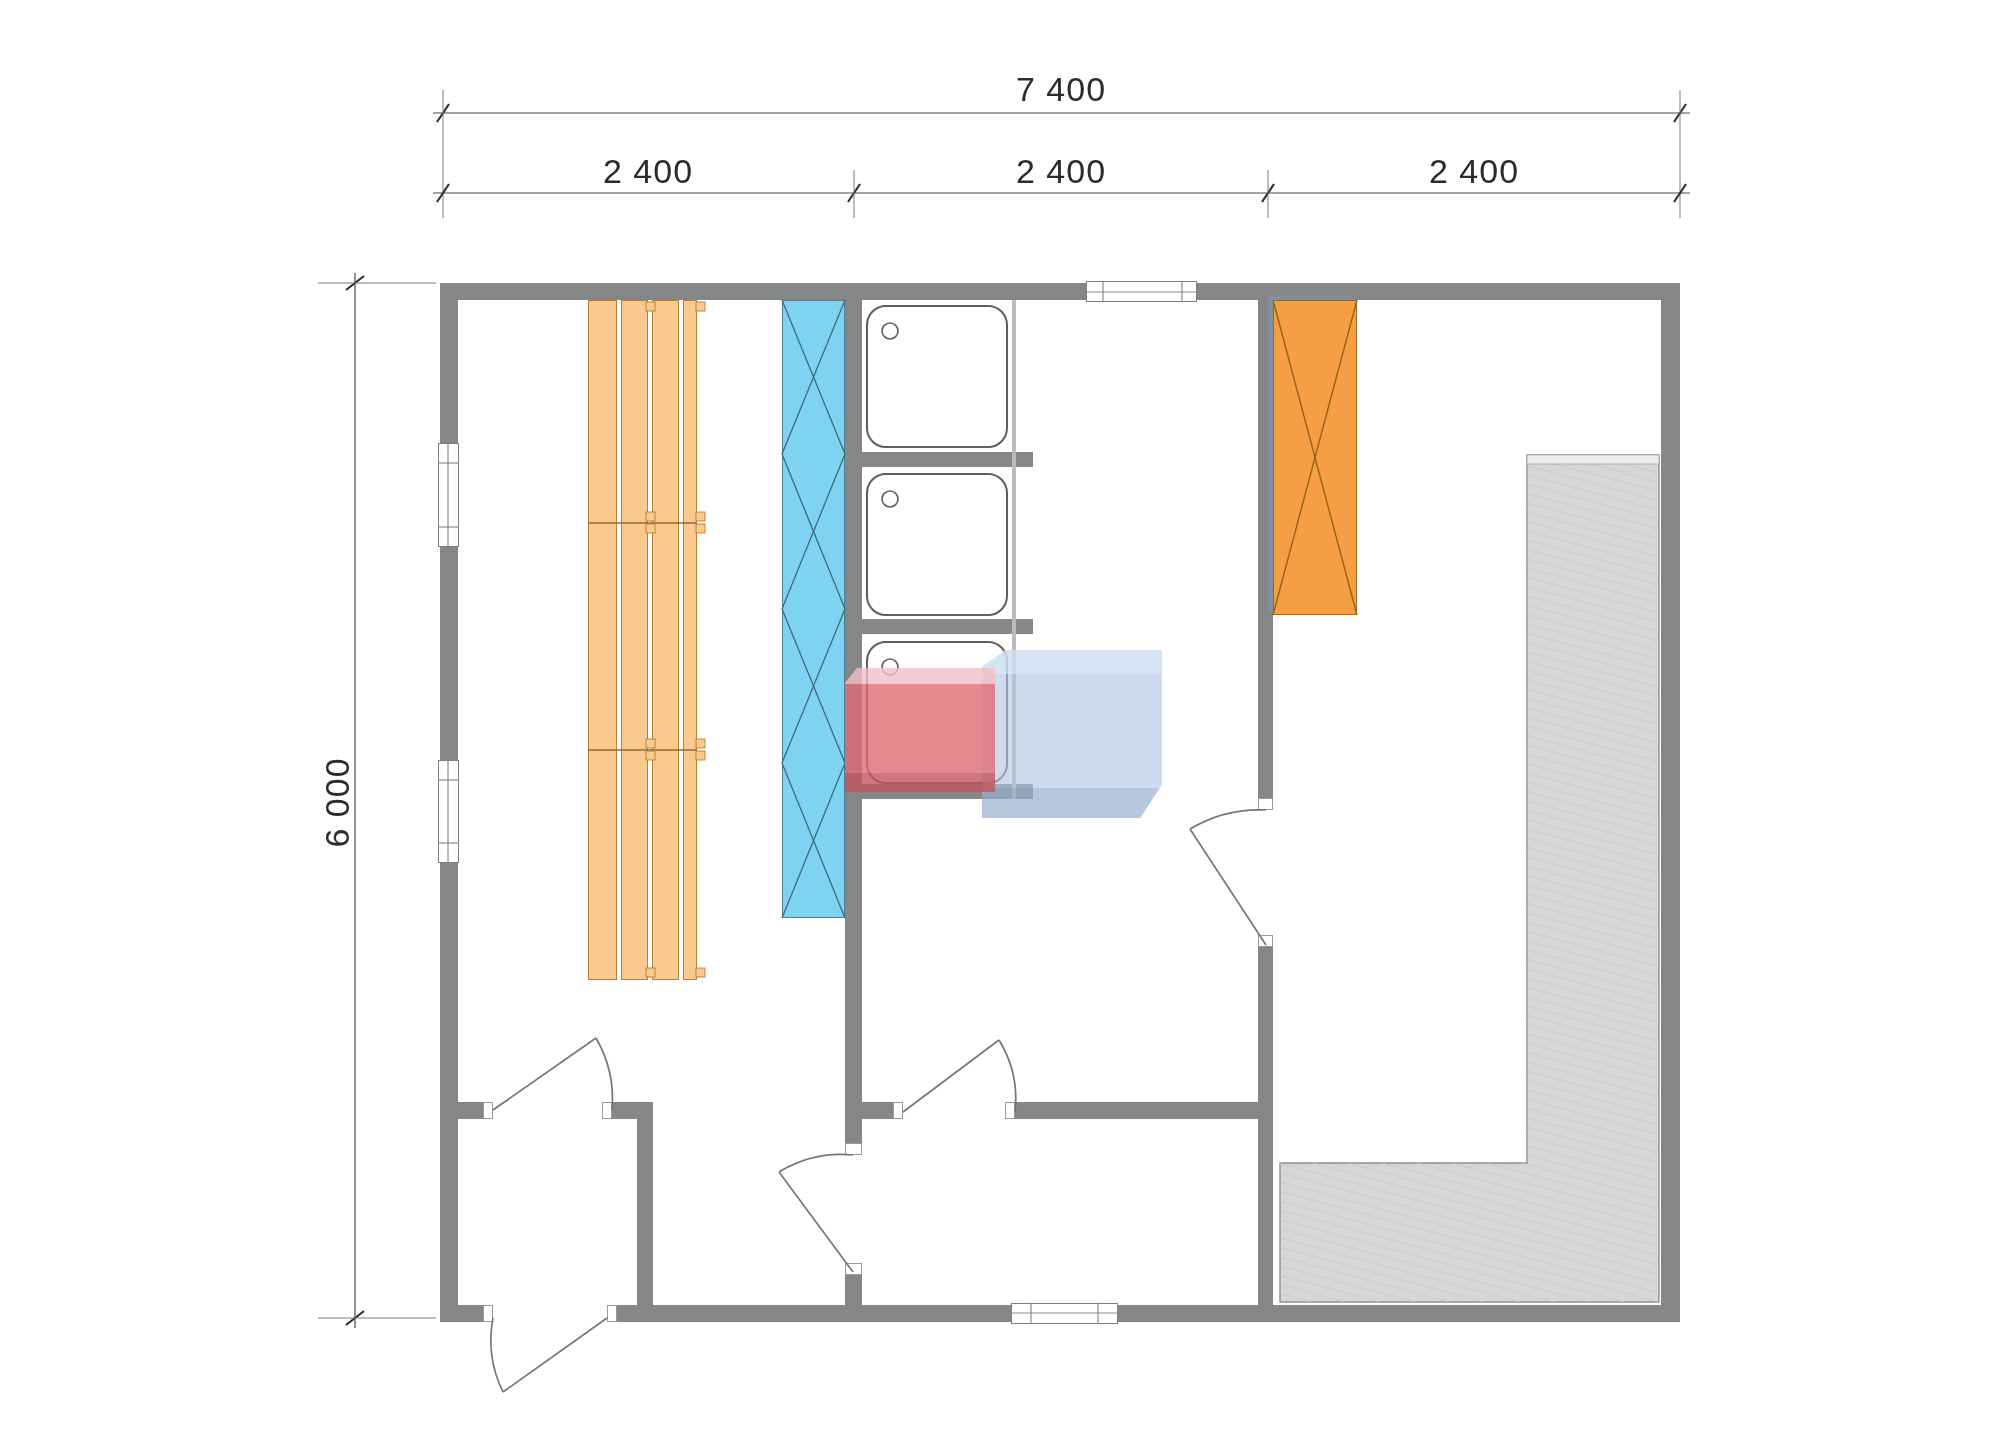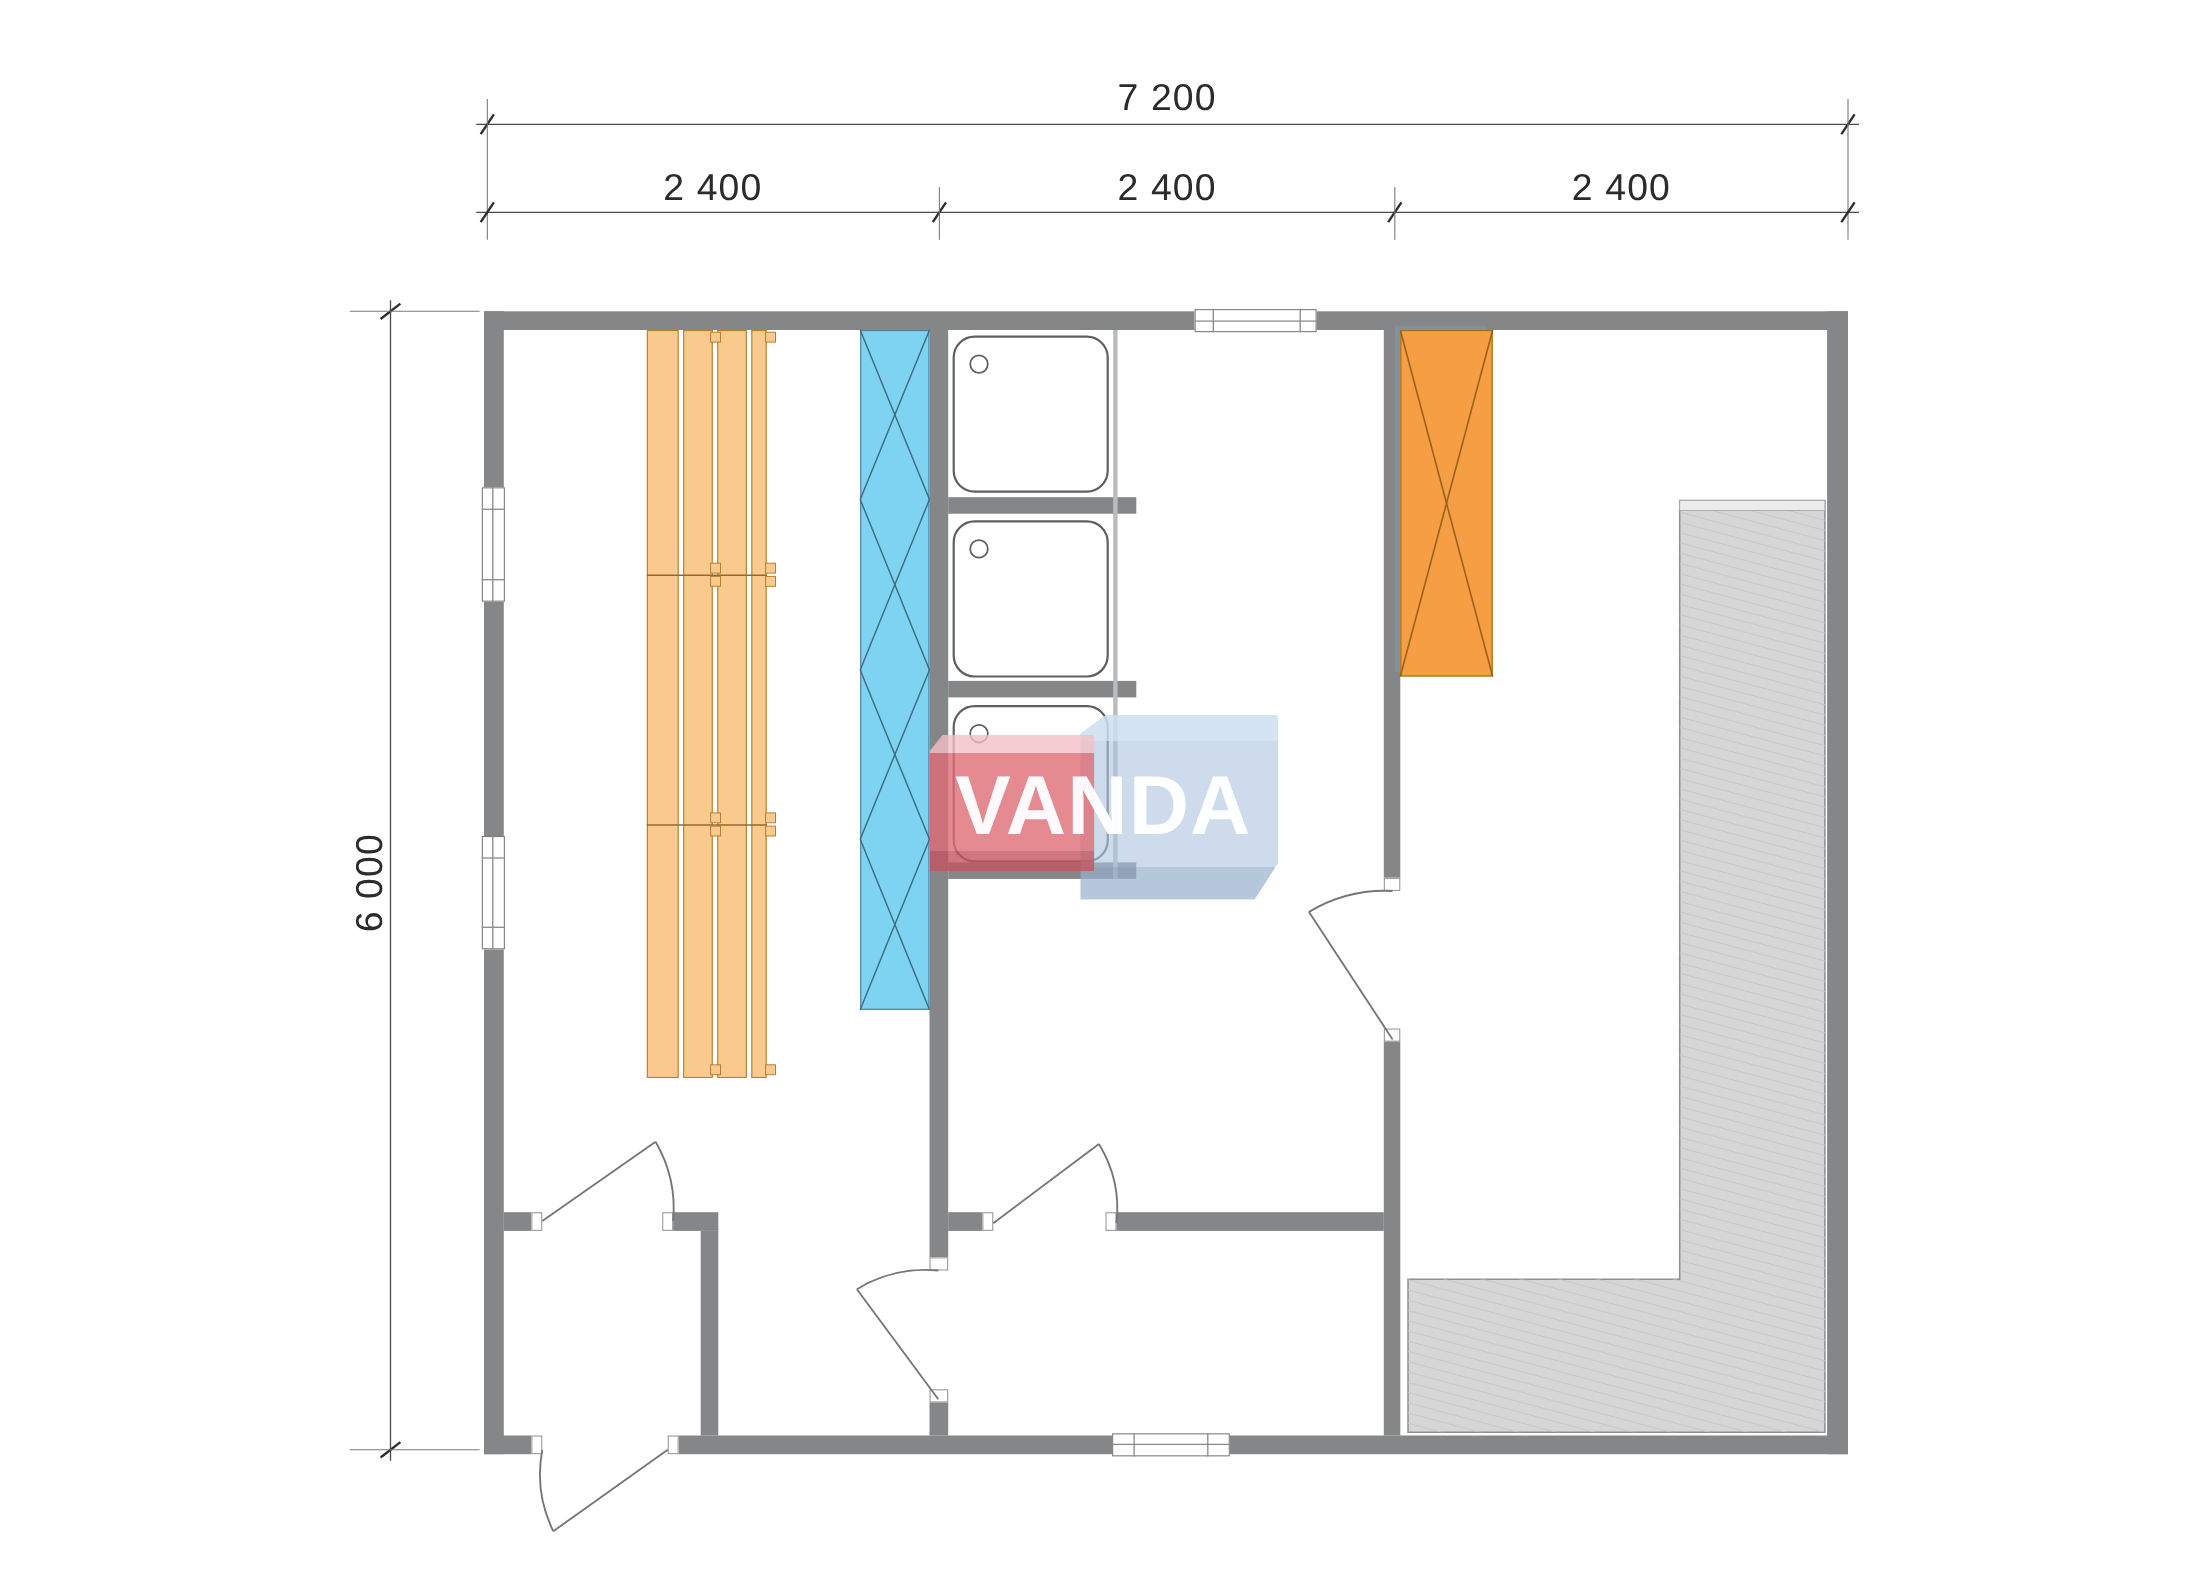--- a/index.html
+++ b/index.html
@@ -47,21 +47,21 @@
     background:linear-gradient(180deg,#f2bfc5 0 13%,#df6c76 13% 85%,#c2555f 85%);
     clip-path:polygon(0 12%,8% 0,100% 0,100% 100%,0 100%);}
   .logo-text{position:absolute;left:838px;top:690px;width:330px;height:86px;line-height:86px;
     text-align:center;font-size:76px;font-weight:bold;color:rgba(255,255,255,.96);letter-spacing:1px;}
 </style>
 </head>
 <body>
 
 <div id="canvas">
 
-  <div class="dimtext" style="left:981px;top:70px;width:160px;">7 200</div>
+  <div class="dimtext" style="left:981px;top:70px;width:160px;">7 400</div>
   <div class="dimtext" style="left:568px;top:152px;width:160px;">2 400</div>
   <div class="dimtext" style="left:981px;top:152px;width:160px;">2 400</div>
   <div class="dimtext" style="left:1394px;top:152px;width:160px;">2 400</div>
   <div class="dimtext vert" style="left:257px;top:783px;width:160px;">6 000</div>
 
   <div class="wall" style="left:440px;top:283px;width:646px;height:17px;"></div>
   <div class="wall" style="left:1197px;top:283px;width:483px;height:17px;"></div>
   <div class="wall" style="left:440px;top:1305px;width:43px;height:17px;"></div>
   <div class="wall" style="left:617px;top:1305px;width:394px;height:17px;"></div>
   <div class="wall" style="left:1118px;top:1305px;width:562px;height:17px;"></div>
@@ -221,15 +221,14 @@
       <line class="dimline" x1="355" y1="273" x2="355" y2="1328"></line>
       <line class="dimtick" x1="346" y1="290" x2="364" y2="276"></line>
       <line class="dimtick" x1="346" y1="1325" x2="364" y2="1311"></line>
       <line class="extline" x1="318" y1="283" x2="436" y2="283"></line>
       <line class="extline" x1="318" y1="1318" x2="436" y2="1318"></line>
     </g>
   </svg>
 
   <div class="logo-blue"></div>
   <div class="logo-red"></div>
-  <div class="logo-text">VANDA</div>
 
 </div>
 
 </body></html>

